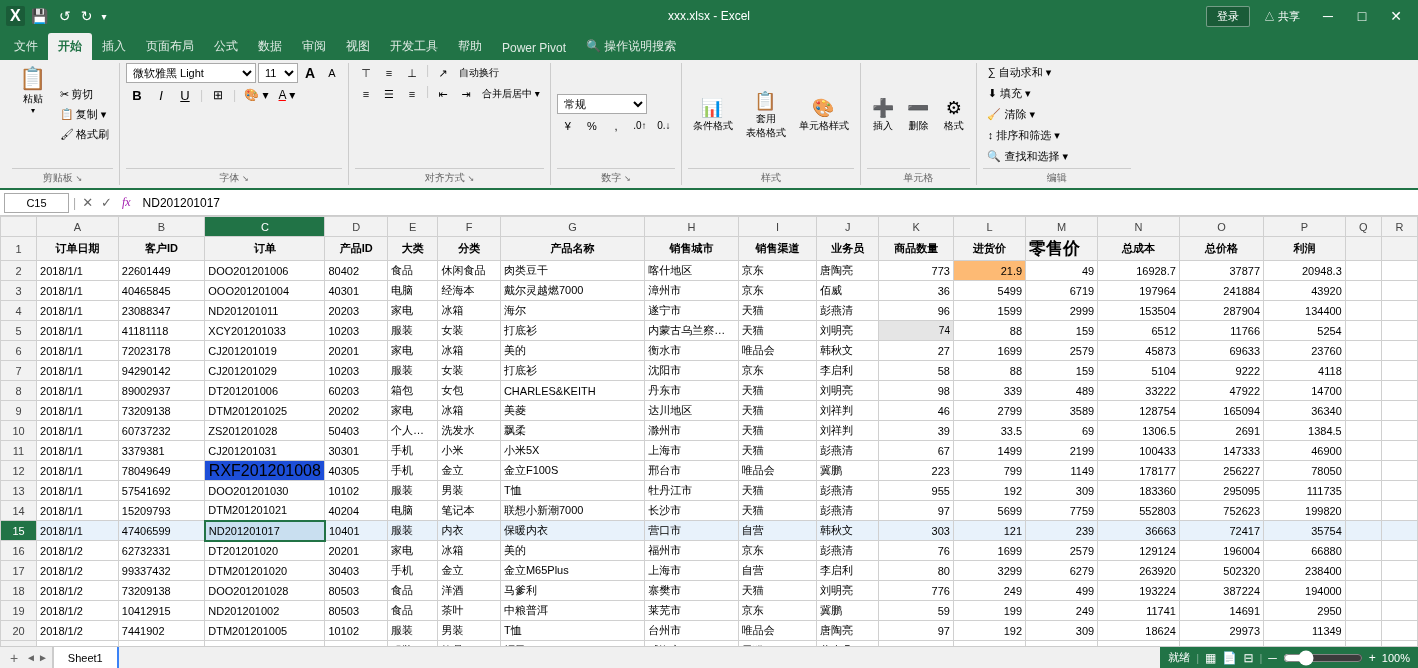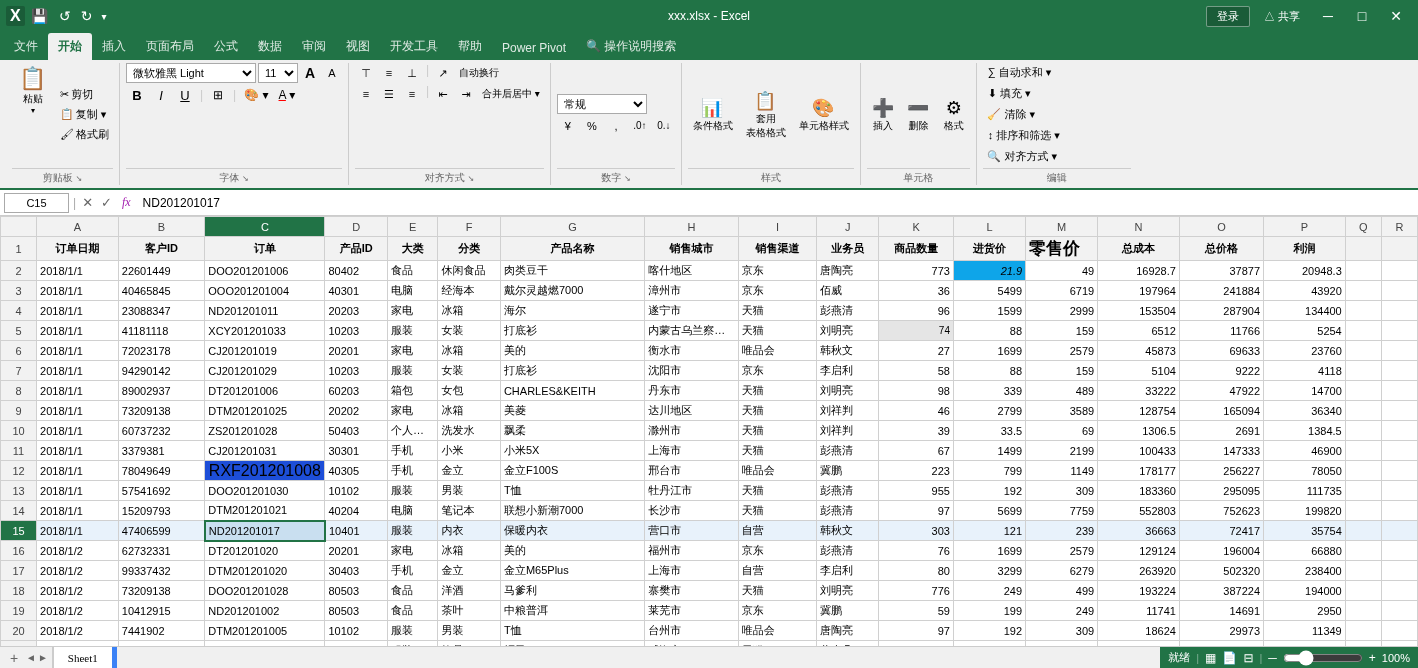--- a/index.html
+++ b/index.html
@@ -167,21 +167,21 @@
       </div>
       <div style="font-size:10px; color:#666; text-align:center; border-top:1px solid #ccc; padding-top:2px; margin-top:2px;">单元格</div>
     </div>
 
     <div style="display:flex; flex-direction:column; padding:0 6px; min-width:160px;">
       <div style="flex:1; display:flex; flex-direction:column; gap:2px; justify-content:center;">
         <button style="background:transparent; border:1px solid transparent; cursor:pointer; padding:1px 4px; border-radius:2px; font-size:11px; display:flex; align-items:center; gap:2px; text-align:left;">∑ 自动求和 ▾</button>
         <button style="background:transparent; border:1px solid transparent; cursor:pointer; padding:1px 4px; border-radius:2px; font-size:11px; display:flex; align-items:center; gap:2px;">⬇ 填充 ▾</button>
         <button style="background:transparent; border:1px solid transparent; cursor:pointer; padding:1px 4px; border-radius:2px; font-size:11px; display:flex; align-items:center; gap:2px;">🧹 清除 ▾</button>
         <button style="background:transparent; border:1px solid transparent; cursor:pointer; padding:1px 4px; border-radius:2px; font-size:11px; display:flex; align-items:center; gap:2px;">↕ 排序和筛选 ▾</button>
-        <button style="background:transparent; border:1px solid transparent; cursor:pointer; padding:1px 4px; border-radius:2px; font-size:11px; display:flex; align-items:center; gap:2px;">🔍 对齐方式 ▾</button>
+        <button style="background:transparent; border:1px solid transparent; cursor:pointer; padding:1px 4px; border-radius:2px; font-size:11px; display:flex; align-items:center; gap:2px;">🔍 查找和选择 ▾</button>
       </div>
       <div style="font-size:10px; color:#666; text-align:center; border-top:1px solid #ccc; padding-top:2px; margin-top:2px;">编辑</div>
     </div>
 
   </div>
 
   <div style="display:flex; align-items:center; height:26px; border-bottom:1px solid #ccc; background:#fff; padding:0 4px; gap:4px;">
     <input value="C15" style="width: 65px; border: 1px solid rgb(170, 170, 170); padding: 1px 4px; font-size: 11px; text-align: center; height: 20px;">
     <span style="color:#aaa;">|</span>
     <button style="background:transparent; border:none; cursor:pointer; color:#666; font-size:13px; padding:0 2px;">✕</button>
@@ -264,21 +264,21 @@
             <td style="border: 1px solid rgb(208, 208, 208); font-size: 11px; padding: 0px 3px; white-space: nowrap; overflow: hidden; text-overflow: ellipsis; height: 20px; background: rgb(255, 255, 255);">22601449</td>
             <td style="border: 1px solid rgb(208, 208, 208); font-size: 11px; padding: 0px 3px; white-space: nowrap; overflow: hidden; text-overflow: ellipsis; height: 20px; background: rgb(255, 255, 255);">DOO201201006</td>
             <td style="border: 1px solid rgb(208, 208, 208); font-size: 11px; padding: 0px 3px; white-space: nowrap; overflow: hidden; text-overflow: ellipsis; height: 20px; background: rgb(255, 255, 255);">80402</td>
             <td style="border: 1px solid rgb(208, 208, 208); font-size: 11px; padding: 0px 3px; white-space: nowrap; overflow: hidden; text-overflow: ellipsis; height: 20px; background: rgb(255, 255, 255);">食品</td>
             <td style="border: 1px solid rgb(208, 208, 208); font-size: 11px; padding: 0px 3px; white-space: nowrap; overflow: hidden; text-overflow: ellipsis; height: 20px; background: rgb(255, 255, 255);">休闲食品</td>
             <td style="border: 1px solid rgb(208, 208, 208); font-size: 11px; padding: 0px 3px; white-space: nowrap; overflow: hidden; text-overflow: ellipsis; height: 20px; background: rgb(255, 255, 255);">肉类豆干</td>
             <td style="border: 1px solid rgb(208, 208, 208); font-size: 11px; padding: 0px 3px; white-space: nowrap; overflow: hidden; text-overflow: ellipsis; height: 20px; background: rgb(255, 255, 255);">喀什地区</td>
             <td style="border: 1px solid rgb(208, 208, 208); font-size: 11px; padding: 0px 3px; white-space: nowrap; overflow: hidden; text-overflow: ellipsis; height: 20px; background: rgb(255, 255, 255);">京东</td>
             <td style="border: 1px solid rgb(208, 208, 208); font-size: 11px; padding: 0px 3px; white-space: nowrap; overflow: hidden; text-overflow: ellipsis; height: 20px; background: rgb(255, 255, 255);">唐陶亮</td>
             <td style="border: 1px solid rgb(208, 208, 208); font-size: 11px; padding: 0px 3px; white-space: nowrap; overflow: hidden; text-overflow: ellipsis; height: 20px; background: rgb(255, 255, 255); text-align: right;">773</td>
-            <td style="border: 1px solid rgb(208, 208, 208); font-size: 11px; padding: 0px 3px; white-space: nowrap; overflow: hidden; text-overflow: ellipsis; height: 20px; background: #0ea5e9; text-align: right; font-style: italic;">21.9</td>
+            <td style="border: 1px solid rgb(208, 208, 208); font-size: 11px; padding: 0px 3px; white-space: nowrap; overflow: hidden; text-overflow: ellipsis; height: 20px; background: #fdba74; text-align: right;">21.9</td>
             <td style="border: 1px solid rgb(208, 208, 208); font-size: 11px; padding: 0px 3px; white-space: nowrap; overflow: hidden; text-overflow: ellipsis; height: 20px; background: rgb(255, 255, 255); text-align: right;">49</td>
             <td style="border: 1px solid rgb(208, 208, 208); font-size: 11px; padding: 0px 3px; white-space: nowrap; overflow: hidden; text-overflow: ellipsis; height: 20px; background: rgb(255, 255, 255); text-align: right;">16928.7</td>
             <td style="border: 1px solid rgb(208, 208, 208); font-size: 11px; padding: 0px 3px; white-space: nowrap; overflow: hidden; text-overflow: ellipsis; height: 20px; background: rgb(255, 255, 255); text-align: right;">37877</td>
             <td style="border: 1px solid rgb(208, 208, 208); font-size: 11px; padding: 0px 3px; white-space: nowrap; overflow: hidden; text-overflow: ellipsis; height: 20px; background: rgb(255, 255, 255); text-align: right;">20948.3</td>
             <td style="border: 1px solid rgb(208, 208, 208); font-size: 11px; padding: 0px 3px; white-space: nowrap; overflow: hidden; text-overflow: ellipsis; height: 20px; background: rgb(255, 255, 255); text-align: right;"></td>
             <td style="border: 1px solid rgb(208, 208, 208); font-size: 11px; padding: 0px 3px; white-space: nowrap; overflow: hidden; text-overflow: ellipsis; height: 20px; background: rgb(255, 255, 255); text-align: right;"></td>
           </tr>
           <tr>
             <th style="background: rgb(242, 242, 242); border: 1px solid rgb(208, 208, 208); text-align: center; font-weight: normal; font-size: 11px; color: rgb(68, 68, 68); width: 30px; height: 20px; padding: 0px 2px;">3</th>
             <td style="border: 1px solid rgb(208, 208, 208); font-size: 11px; padding: 0px 3px; white-space: nowrap; overflow: hidden; text-overflow: ellipsis; height: 20px; background: rgb(255, 255, 255);">2018/1/1</td>
@@ -681,21 +681,21 @@
         </tbody>
     </table>
   </div>
 
   <div style="display:flex; align-items:stretch; height:22px; background:#f0f0f0; border-top:1px solid #ccc;">
     <div style="display:flex; align-items:center; gap:2px; padding:0 4px; border-right:1px solid #ccc;">
       <button style="background:transparent; border:none; cursor:pointer; font-size:14px; color:#666; width:20px; height:20px;">+</button>
       <button style="background:transparent; border:none; cursor:pointer; font-size:10px; color:#666;">◄</button>
       <button style="background:transparent; border:none; cursor:pointer; font-size:10px; color:#666;">►</button>
     </div>
-    <div style="padding:2px 14px; background:#fff; border-right:5px solid #3b82f6; border-left:1px solid #ccc; font-size:11px; cursor:pointer; display:flex; align-items:center;font-family:Liberation Serif, serif;">Sheet1</div>
+    <div style="padding:2px 14px; background:#fff; border-right:2px solid #3b82f6; border-left:1px solid #ccc; font-size:11px; cursor:pointer; display:flex; align-items:center;">Sheet1</div>
     <div style="flex:1;"></div>
     <div style="display:flex; align-items:center; gap:6px; padding:4px 8px; background:#217346; color:#fff; font-size:11px;">
       <span>就绪</span>
       <span style="color:rgba(255,255,255,0.4);">|</span>
       <button style="background:transparent; border:none; cursor:pointer; color:#fff; font-size:12px;" title="普通">▦</button>
       <button style="background:transparent; border:none; cursor:pointer; color:#fff; font-size:12px;" title="页面布局">📄</button>
       <button style="background:transparent; border:none; cursor:pointer; color:#fff; font-size:12px;" title="分页预览">⊟</button>
       <span style="color:rgba(255,255,255,0.4);">|</span>
       <button style="background:transparent; border:none; cursor:pointer; color:#fff; font-size:12px;">─</button>
       <input type="range" min="10" max="400" value="100" style="width: 80px; accent-color: rgb(255, 255, 255);">

